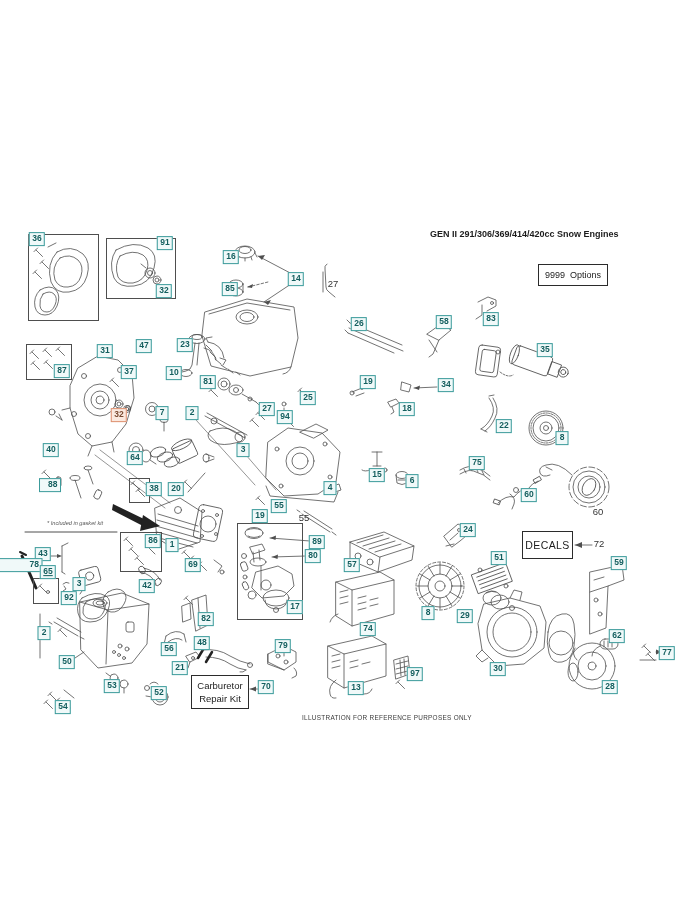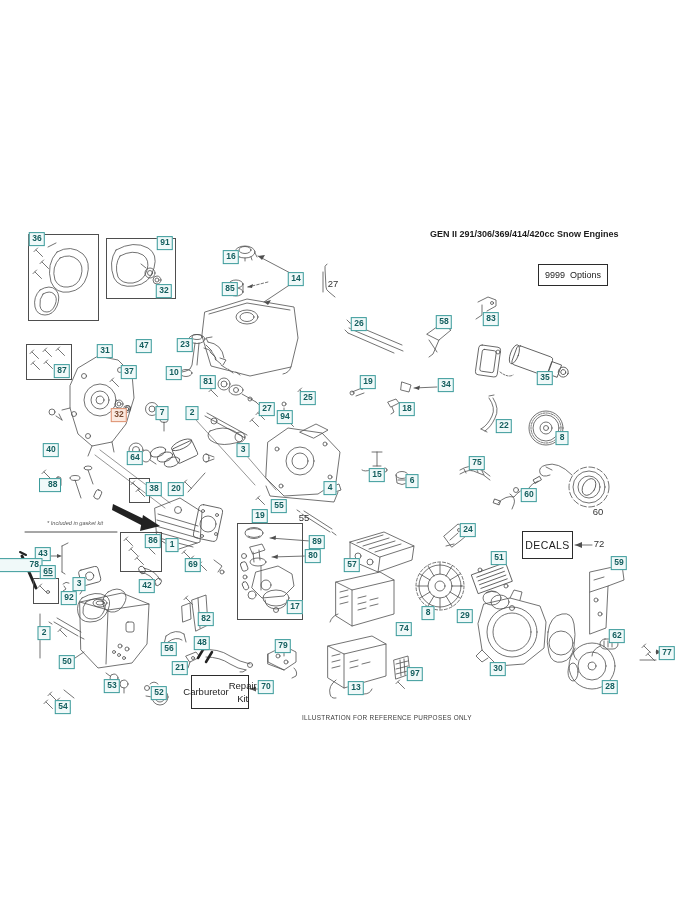--- a/index.html
+++ b/index.html
@@ -8,21 +8,21 @@
   svg.art{position:absolute;left:0;top:0;}
   .callout{position:absolute;transform:translate(-50%,-50%);border:1.2px solid #3a9a9a;background:#f0f9f9;color:#135e5e;
     font-size:8.5px;font-weight:bold;line-height:1.15;padding:1px 2.5px;min-width:6px;text-align:center;z-index:30;}
   .callout.orange{border-color:#dd9070;background:#fbe9df;color:#7a4a32;}
   .plain-num{position:absolute;transform:translate(-50%,-50%);color:#333;font-size:9.5px;z-index:20;}
   .gbox{position:absolute;border:1px solid #4e4e4e;z-index:5;}
   .lbox{position:absolute;border:1.3px solid #2b2b2b;display:flex;align-items:center;justify-content:center;
     color:#1c1c1c;background:#fff;z-index:25;text-align:center;}
   #options-box{left:538px;top:264px;width:68px;height:20px;font-size:9px;white-space:pre;}
   #decals-box{left:522px;top:531px;width:49px;height:26px;font-size:10.5px;letter-spacing:.4px;}
-  #carb-box{left:191px;top:675px;width:56px;height:32px;font-size:9.5px;flex-direction:row;line-height:1.4;}
+  #carb-box{left:191px;top:675px;width:56px;height:32px;font-size:9.5px;flex-direction:column;line-height:1.4;}
   #page-title{position:absolute;left:430px;top:229px;font-size:9px;font-weight:600;color:#1c1c1c;z-index:20;}
   #footer-note{position:absolute;left:302px;top:714px;font-size:6.4px;color:#3a3a3a;letter-spacing:.3px;z-index:20;}
   #gasket-note{position:absolute;left:47px;top:520px;font-size:5.6px;font-style:italic;color:#555;z-index:20;}
 </style>
 </head>
 <body>
 
 <div class="stage">
 
 <svg class="art" width="688" height="900" viewBox="0 0 688 900">
@@ -557,21 +557,21 @@
 <div id="callout-layer">
       <div class="callout" style="left: 37px; top: 239px;">36</div>
       <div class="callout" style="left: 165px; top: 243px;">91</div>
       <div class="callout" style="left: 164px; top: 291px;">32</div>
       <div class="callout" style="left: 231px; top: 257px;">16</div>
       <div class="callout" style="left: 230px; top: 289px;">85</div>
       <div class="callout" style="left: 296px; top: 279px;">14</div>
       <div class="callout" style="left: 359px; top: 324px;">26</div>
       <div class="callout" style="left: 444px; top: 322px;">58</div>
       <div class="callout" style="left: 491px; top: 319px;">83</div>
-      <div class="callout" style="left: 545px; top: 350px; margin-top: 28px;">35</div>
+      <div class="callout" style="left: 545px; top: 350px;">35</div>
       <div class="callout" style="left: 368px; top: 382px;">19</div>
       <div class="callout" style="left: 446px; top: 385px;">34</div>
       <div class="callout" style="left: 407px; top: 409px;">18</div>
       <div class="callout" style="left: 504px; top: 426px; text-align: right;">22</div>
       <div class="callout" style="left: 562px; top: 438px;">8</div>
       <div class="callout" style="left: 105px; top: 351px;">31</div>
       <div class="callout" style="left: 144px; top: 346px;">47</div>
       <div class="callout" style="left: 185px; top: 345px;">23</div>
       <div class="callout" style="left: 62px; top: 371px;">87</div>
       <div class="callout" style="left: 129px; top: 372px;">37</div>
@@ -614,21 +614,21 @@
       <div class="callout" style="left: 67px; top: 662px;">50</div>
       <div class="callout" style="left: 112px; top: 686px;">53</div>
       <div class="callout" style="left: 63px; top: 707px;">54</div>
       <div class="callout" style="left: 159px; top: 693px;">52</div>
       <div class="callout" style="left: 180px; top: 668px;">21</div>
       <div class="callout" style="left: 169px; top: 649px;">56</div>
       <div class="callout" style="left: 202px; top: 643px;">48</div>
       <div class="callout" style="left: 283px; top: 646px;">79</div>
       <div class="callout" style="left: 266px; top: 687px;">70</div>
       <div class="callout" style="left: 352px; top: 565px;">57</div>
-      <div class="callout" style="left: 404px; top: 629px;">74</div>
+      <div class="callout" style="left: 368px; top: 629px;">74</div>
       <div class="callout" style="left: 356px; top: 688px;">13</div>
       <div class="callout" style="left: 415px; top: 674px;">97</div>
       <div class="callout" style="left: 428px; top: 613px;">8</div>
       <div class="callout" style="left: 465px; top: 616px;">29</div>
       <div class="callout" style="left: 499px; top: 558px;">51</div>
       <div class="callout" style="left: 498px; top: 669px;">30</div>
       <div class="callout" style="left: 619px; top: 563px;">59</div>
       <div class="callout" style="left: 617px; top: 636px;">62</div>
       <div class="callout" style="left: 667px; top: 653px;">77</div>
       <div class="callout" style="left: 610px; top: 687px;">28</div>

